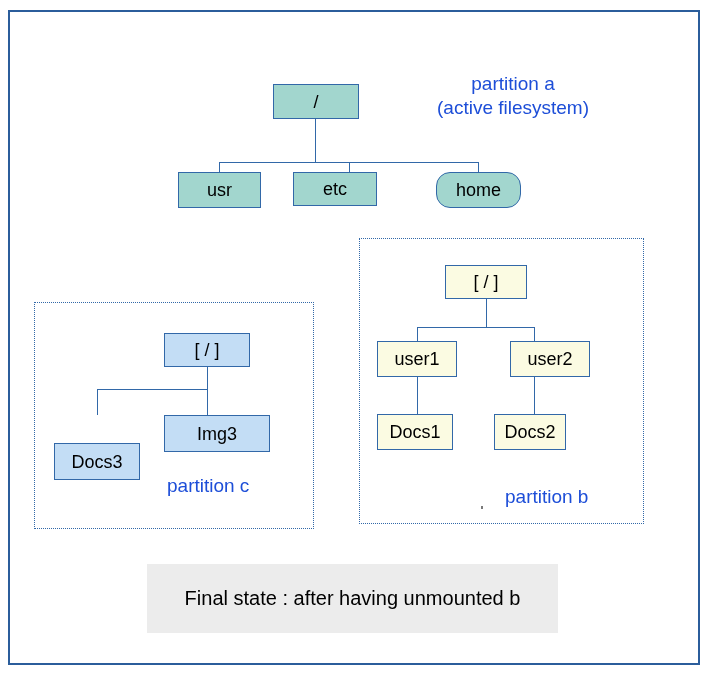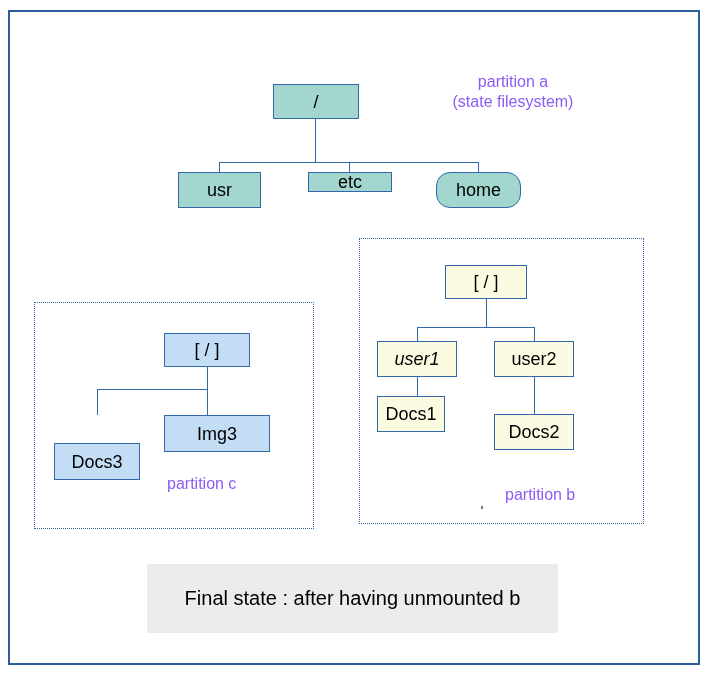--- a/index.html
+++ b/index.html
@@ -56,22 +56,22 @@
   .partition-box {
     position: absolute;
     box-sizing: border-box;
     border: 1px dotted #3268a8;
     background: transparent;
   }
 
   
   .label {
     position: absolute;
-    font-size: 16px;
-    color: #8b5cf6;
+    font-size: 19px;
+    color: #1d4ed8;
     white-space: nowrap;
     line-height: 1.25;
   }
   .label.centered {
     text-align: center;
     white-space: normal;
   }
 
   
   #caption-panel {
@@ -102,75 +102,75 @@
     background: #7a7a7a;
   }
 </style>
 </head>
 <body>
 
 <div id="diagram-frame">
 
   <div class="label centered" style="left:398px; top:60px; width:210px;">
     <div>partition a</div>
-    <div>(state filesystem)</div>
+    <div>(active filesystem)</div>
   </div>
 
   <div class="node teal" style="left:263px; top:72px; width:86px; height:35px;">
     <span>/</span>
   </div>
 
   <div class="line v" style="left:305px; top:107px; height:43px;"></div>
 
   <div class="line h" style="left:209px; top:150px; width:260px;"></div>
 
   <div class="line v" style="left:209px; top:150px; height:10px;"></div>
 
   <div class="line v" style="left:339px; top:150px; height:10px;"></div>
 
   <div class="line v" style="left:468px; top:150px; height:10px;"></div>
 
   <div class="node teal" style="left:168px; top:160px; width:83px; height:36px;align-items:center;">
     <span>usr</span>
   </div>
 
-  <div class="node teal" style="left:298px; top:160px; width:84px; height:20px;">
+  <div class="node teal" style="left:283px; top:160px; width:84px; height:34px;">
     <span>etc</span>
   </div>
 
   <div class="node teal" style="left:426px; top:160px; width:85px; height:36px;border-radius:14px;">
     <span>home</span>
   </div>
 
   <div class="partition-box" style="left:349px; top:226px; width:285px; height:286px;">
   </div>
 
   <div class="node yellow" style="left:435px; top:253px; width:82px; height:34px;">
     <span>[ / ]</span>
   </div>
 
   <div class="line v" style="left:476px; top:287px; height:28px;"></div>
   <div class="line h" style="left:407px; top:315px; width:117px;"></div>
   <div class="line v" style="left:407px; top:315px; height:14px;"></div>
   <div class="line v" style="left:524px; top:315px; height:14px;"></div>
 
-  <div class="node yellow" style="left:367px; top:329px; width:80px; height:36px;font-style:italic;">
+  <div class="node yellow" style="left:367px; top:329px; width:80px; height:36px;">
     <span>user1</span>
   </div>
-  <div class="node yellow" style="left:484px; top:329px; width:80px; height:36px;">
+  <div class="node yellow" style="left:500px; top:329px; width:80px; height:36px;">
     <span>user2</span>
   </div>
 
   <div class="line v" style="left:407px; top:365px; height:37px;"></div>
   <div class="line v" style="left:524px; top:365px; height:37px;"></div>
 
-  <div class="node yellow" style="left:367px; top:384px; width:68px; height:36px;">
+  <div class="node yellow" style="left:367px; top:402px; width:76px; height:36px;">
     <span>Docs1</span>
   </div>
-  <div class="node yellow" style="left:484px; top:402px; width:80px; height:36px;">
+  <div class="node yellow" style="left:484px; top:402px; width:72px; height:36px;">
     <span>Docs2</span>
   </div>
 
   <div class="label" style="left:495px; top:461px;margin-top:12px;">partition b</div>
 
   <div id="stray-mark"></div>
 
   <div class="partition-box" style="left:24px; top:290px; width:280px; height:227px;">
   </div>
 

